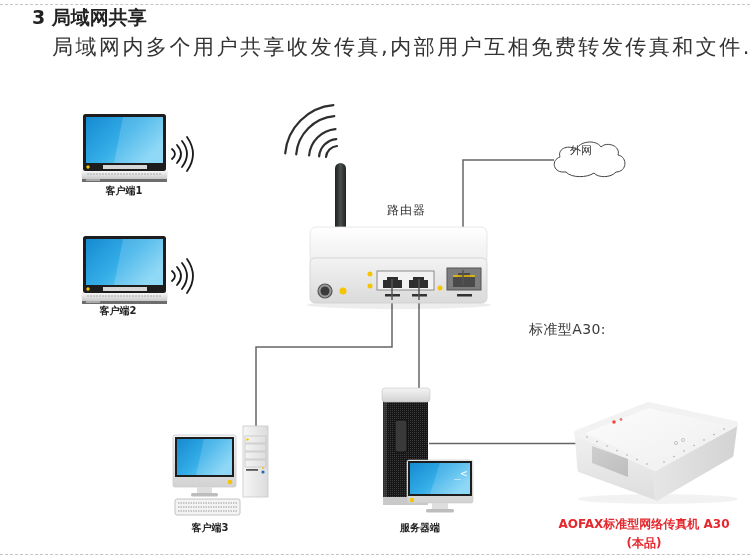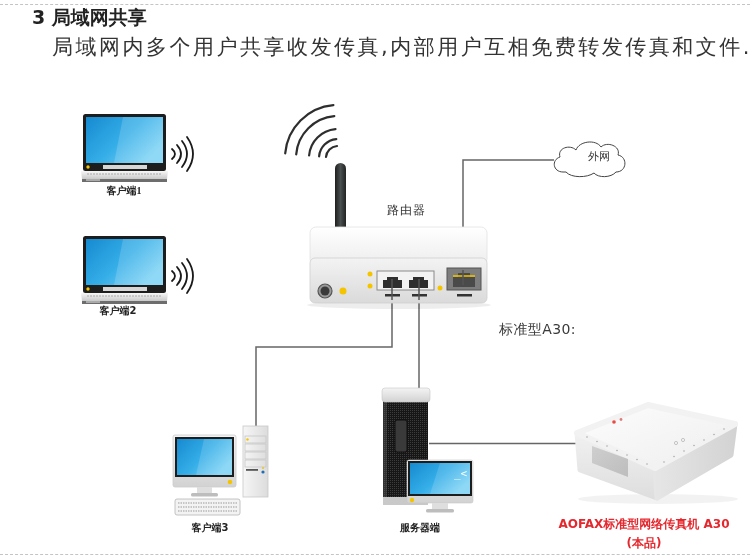--- a/index.html
+++ b/index.html
@@ -24,28 +24,28 @@
   svg.diagram { position: absolute; left: 0; top: 0; }
   .lbl {
     position: absolute; width: 60px; text-align: center;
     font-size: 10px; font-weight: bold; color: #222; line-height: 12px; white-space: nowrap;
   }
   .router-lbl {
     position: absolute; left: 376px; top: 203px; width: 50px; text-align: right;
     font-size: 12px; color: #333; letter-spacing: 1px; line-height: 14px; white-space: nowrap;
   }
   .cloud-lbl {
-    position: absolute; left: 570px; top: 150px; width: 40px; text-align: right;
+    position: absolute; left: 570px; top: 144px; width: 40px; text-align: left;
     font-size: 11px; color: #333; line-height: 13px; white-space: nowrap;
   }
   .note {
     position: absolute; left: 499px; top: 321px;
     font-size: 14px; color: #3a3a3a; line-height: 17px; white-space: nowrap;
   }
-  .note div { letter-spacing: 0.4px; }
+  .note div { letter-spacing: 0.4px; margin-left: 30px; }
   .product {
     position: absolute; left: 534px; top: 515px; width: 220px; text-align: center;
     font-size: 12px; font-weight: bold; color: var(--accent); line-height: 19px; white-space: nowrap;
   }
 </style>
 </head>
 <body>
 
 <div class="dash top"></div>
 <div class="dash bottom"></div>
@@ -255,21 +255,21 @@
       <circle cx="714" cy="434.5" r="0.7"></circle>
         <circle cx="724" cy="429" r="0.7"></circle>
     </g>
     <g fill="none" stroke="#b8b8b8" stroke-width="0.8">
       <circle cx="676" cy="443" r="1.6"></circle>
       <circle cx="683" cy="440" r="1.6"></circle>
     </g>
   </g>
 </svg>
 
-<div class="lbl" style="left:94px; top:185px;font-family:Liberation Serif, serif;">客户端1</div>
+<div class="lbl" style="left:94px; top:185px;">客户端1</div>
 <div class="lbl" style="left:88px; top:305px;">客户端2</div>
 <div class="lbl" style="left:180px; top:522px;">客户端3</div>
 <div class="lbl" style="left:390px; top:522px;">服务器端</div>
 <div class="router-lbl">路由器</div>
 <div class="cloud-lbl">外网</div>
 
 <div class="note">
   <div>标准型A30:</div>
 </div>
 

